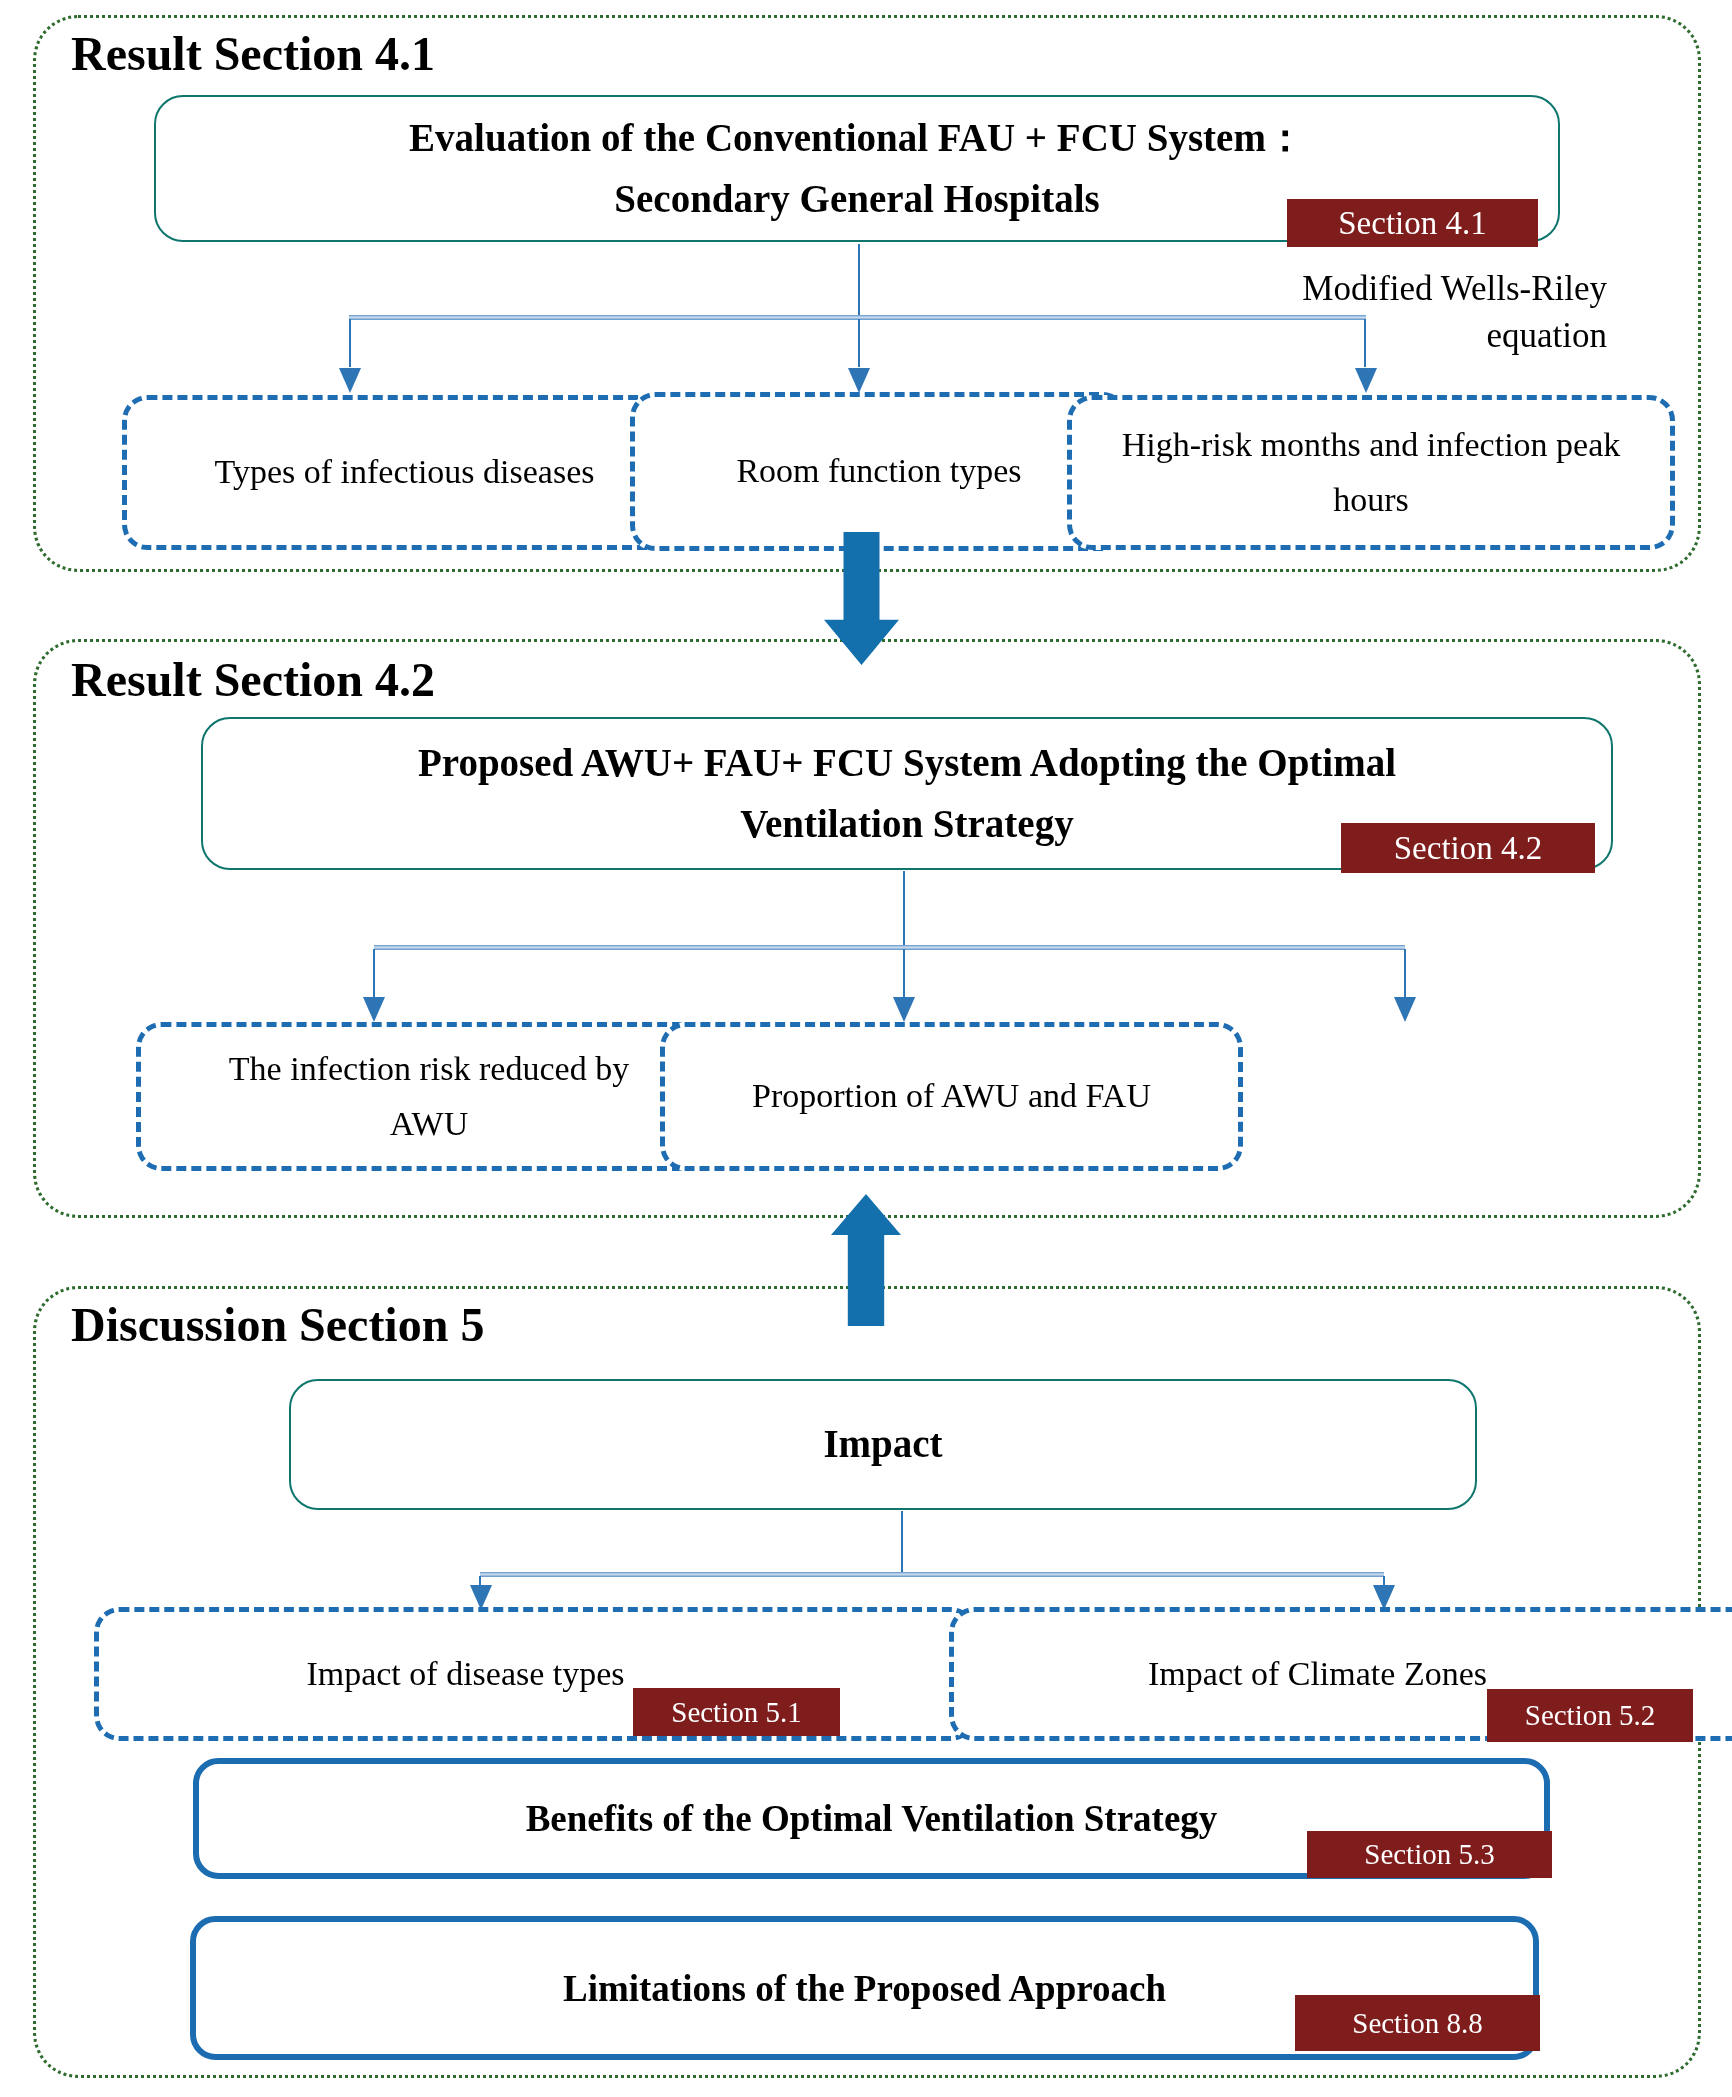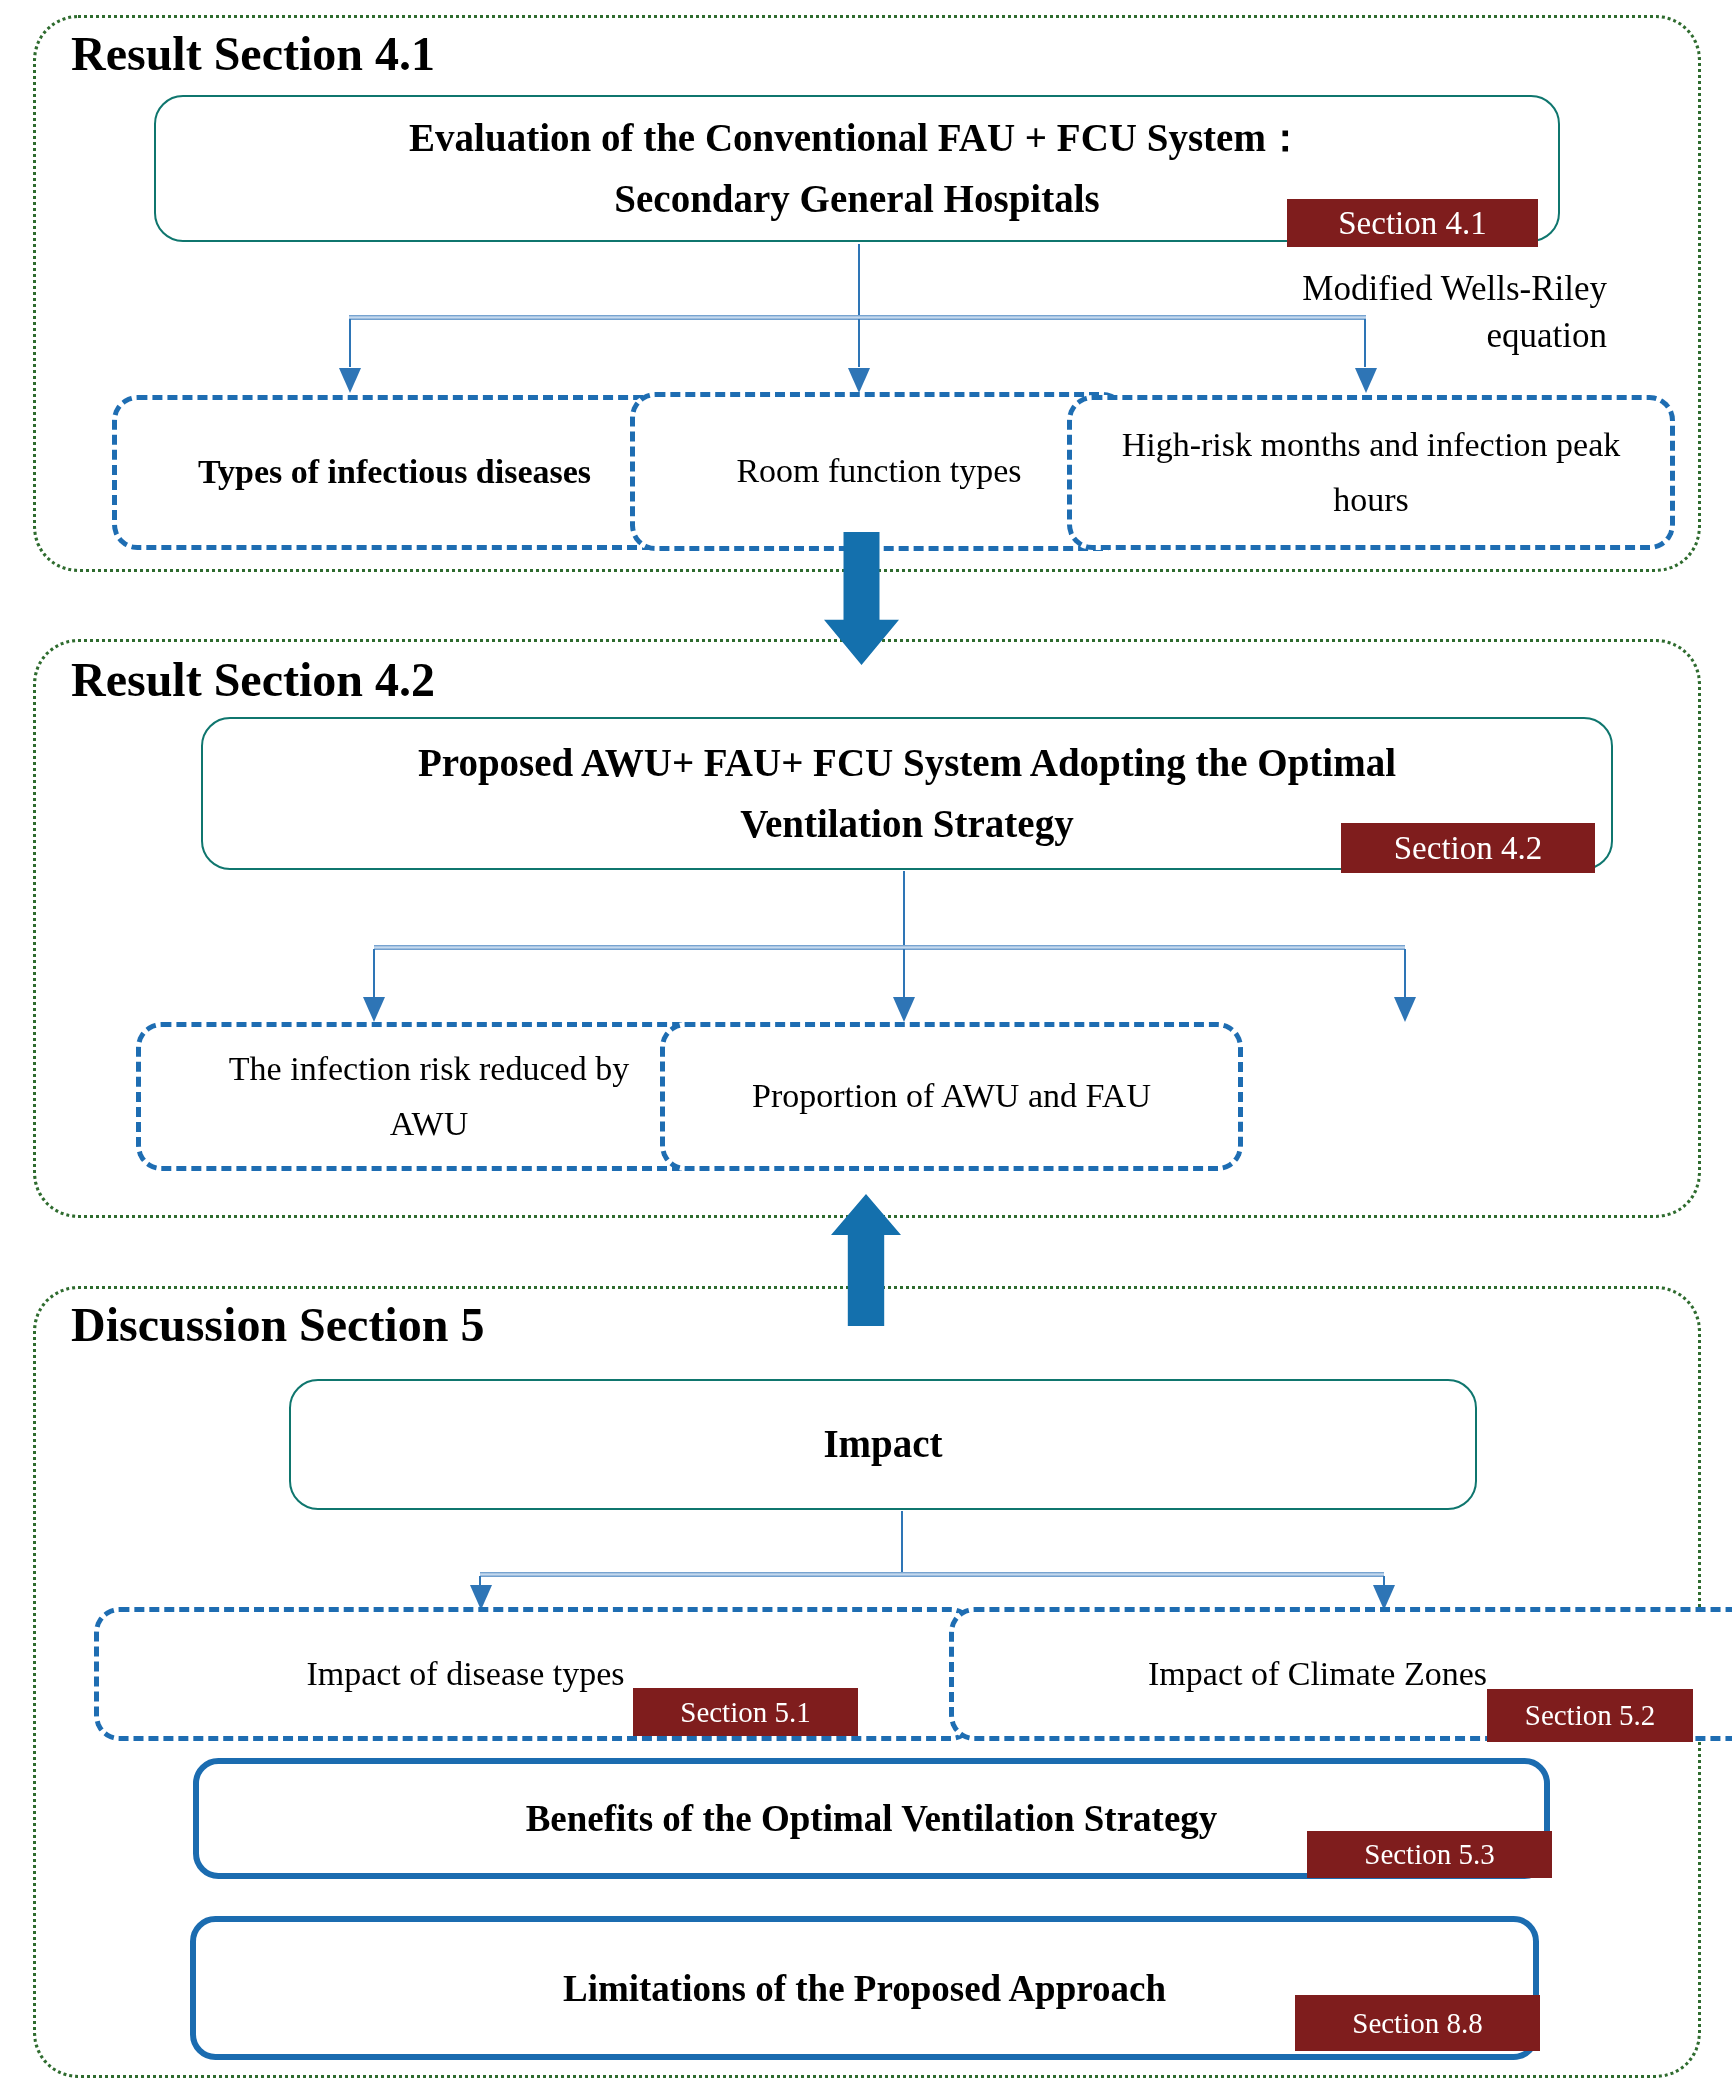--- a/index.html
+++ b/index.html
@@ -134,21 +134,21 @@
   <div class="vline" style="left:1364px;top:319px;height:48px;"></div>
   <div class="arrowhead" style="left:339px;top:368px;"></div>
   <div class="arrowhead" style="left:848px;top:368px;"></div>
   <div class="arrowhead" style="left:1355px;top:368px;"></div>
 
   <div class="note" style="left:1148px;top:265px;width:459px;">
     <div>Modified Wells-Riley</div>
     <div>equation</div>
   </div>
 
-  <div class="dash-box" style="left:112px;top:395px;width:471px;height:145px;padding:0 42px;font-weight:bold;">
+  <div class="dash-box" style="left:122px;top:395px;width:471px;height:145px;padding:0 42px;">
     <span>Types of infectious diseases</span>
   </div>
   <div class="dash-box" style="left:630px;top:392px;width:392px;height:149px;padding:0 48px;">
     <span>Room function types</span>
   </div>
   <div class="dash-box" style="left:1067px;top:395px;width:550px;height:145px;padding:0 24px;">
     <span>High-risk months and infection peak hours</span>
   </div>
 
   <div class="big-arrow down" style="left:824px;top:532px;width:75px;height:133px;"></div>
@@ -192,21 +192,21 @@
   <div class="vline" style="left:901px;top:1511px;height:63px;"></div>
   <div class="hline" style="left:480px;top:1572px;width:904px;"></div>
   <div class="vline" style="left:479px;top:1576px;height:13.3px;"></div>
   <div class="vline" style="left:1383px;top:1576px;height:13.3px;"></div>
   <div class="arrowhead" style="left:470px;top:1585px;"></div>
   <div class="arrowhead" style="left:1373px;top:1585px;"></div>
 
   <div class="dash-box" style="left:94px;top:1607px;width:733px;height:124px;padding-right:139px;">
     <span>Impact of disease types</span>
   </div>
-  <div class="badge small" style="left:633px;top:1688px;width:225px;height:48px;">Section 5.1</div>
+  <div class="badge small" style="left:633px;top:1688px;width:207px;height:48px;">Section 5.1</div>
 
   <div class="dash-box" style="left:949px;top:1607px;width:727px;height:124px;padding-right:127px;">
     <span>Impact of Climate Zones</span>
   </div>
   <div class="badge small" style="left:1487px;top:1689px;width:206px;height:53px;">Section 5.2</div>
 
   <div class="bar-box" style="left:193px;top:1758px;width:1345px;height:109px;">
     <span>Benefits of the Optimal Ventilation Strategy</span>
   </div>
   <div class="badge small" style="left:1307px;top:1831px;width:245px;height:47px;">Section 5.3</div>

